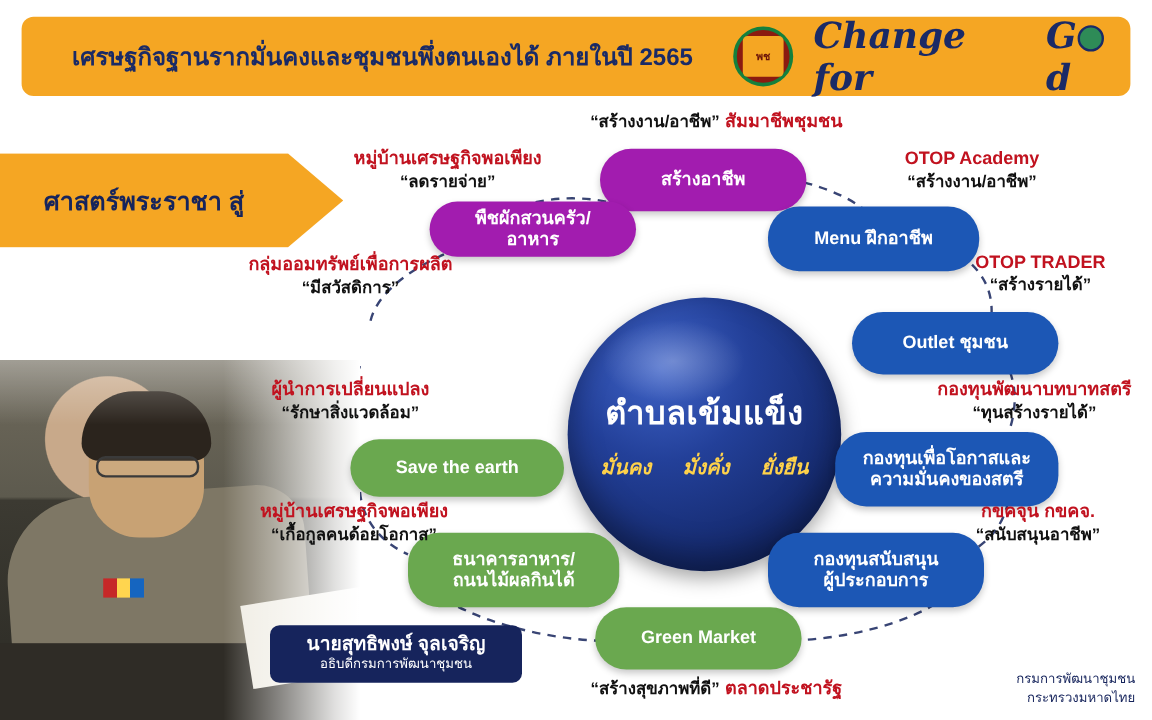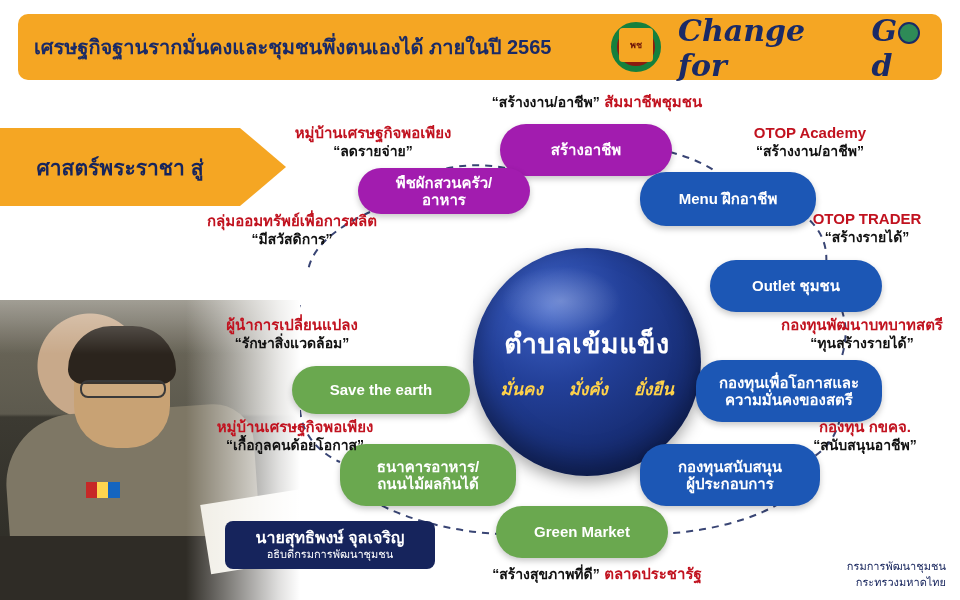--- a/index.html
+++ b/index.html
@@ -11,30 +11,30 @@
     position:relative;
   }
   #stage { position:absolute; inset:0; overflow:hidden; background:#fff; }
 
   
   .header {
     position:absolute; left:18px; top:14px; width:924px; height:66px;
     background:#f5a623; border-radius:10px;
   }
   .header-title {
-    position:absolute; left:16px; top:0; height:66px;
+    position:absolute; left:42px; top:0; height:66px;
     display:flex; align-items:center;
     font-size:20px; font-weight:bold; color:#1a2a66;
     white-space:nowrap;
   }
   .logo-badge {
     position:absolute; left:593px; top:8px; width:50px; height:50px;
     border-radius:50%; background:#8b1a10;
-    border:6px solid #15803d;
-    display:flex; align-items:flex-start; justify-content:center;
+    border:3px solid #15803d;
+    display:flex; align-items:center; justify-content:center;
   }
   .logo-inner {
     width:34px; height:34px; border-radius:4px;
     background:#f5a623;
     display:flex; align-items:center; justify-content:center;
     font-size:9px; color:#6b1309; font-weight:bold; line-height:1;
     text-align:center;
   }
   .change-for-good {
     position:absolute; left:660px; top:6px; height:56px;
@@ -304,21 +304,21 @@
     <div class="small red">หมู่บ้านเศรษฐกิจพอเพียง</div>
     <div class="big">“เกื้อกูลคนด้อยโอกาส”</div>
   </div>
 
   <div class="cap" style="left:452px; top:564px; width:290px;">
     <div><span class="big">“สร้างสุขภาพที่ดี”</span>
       <span class="small red">ตลาดประชารัฐ</span></div>
   </div>
 
   <div class="cap" style="left:770px; top:418px; width:190px;">
-    <div class="small red">กองทุน กขคจ.</div>
+    <div class="small red">กขคจุน กขคจ.</div>
     <div class="big">“สนับสนุนอาชีพ”</div>
   </div>
 
   <div class="cap" style="left:764px; top:316px; width:196px;">
     <div class="small red">กองทุนพัฒนาบทบาทสตรี</div>
     <div class="big">“ทุนสร้างรายได้”</div>
   </div>
 
   <div class="cap" style="left:774px; top:210px; width:186px;">
     <div class="small red">OTOP TRADER</div>

